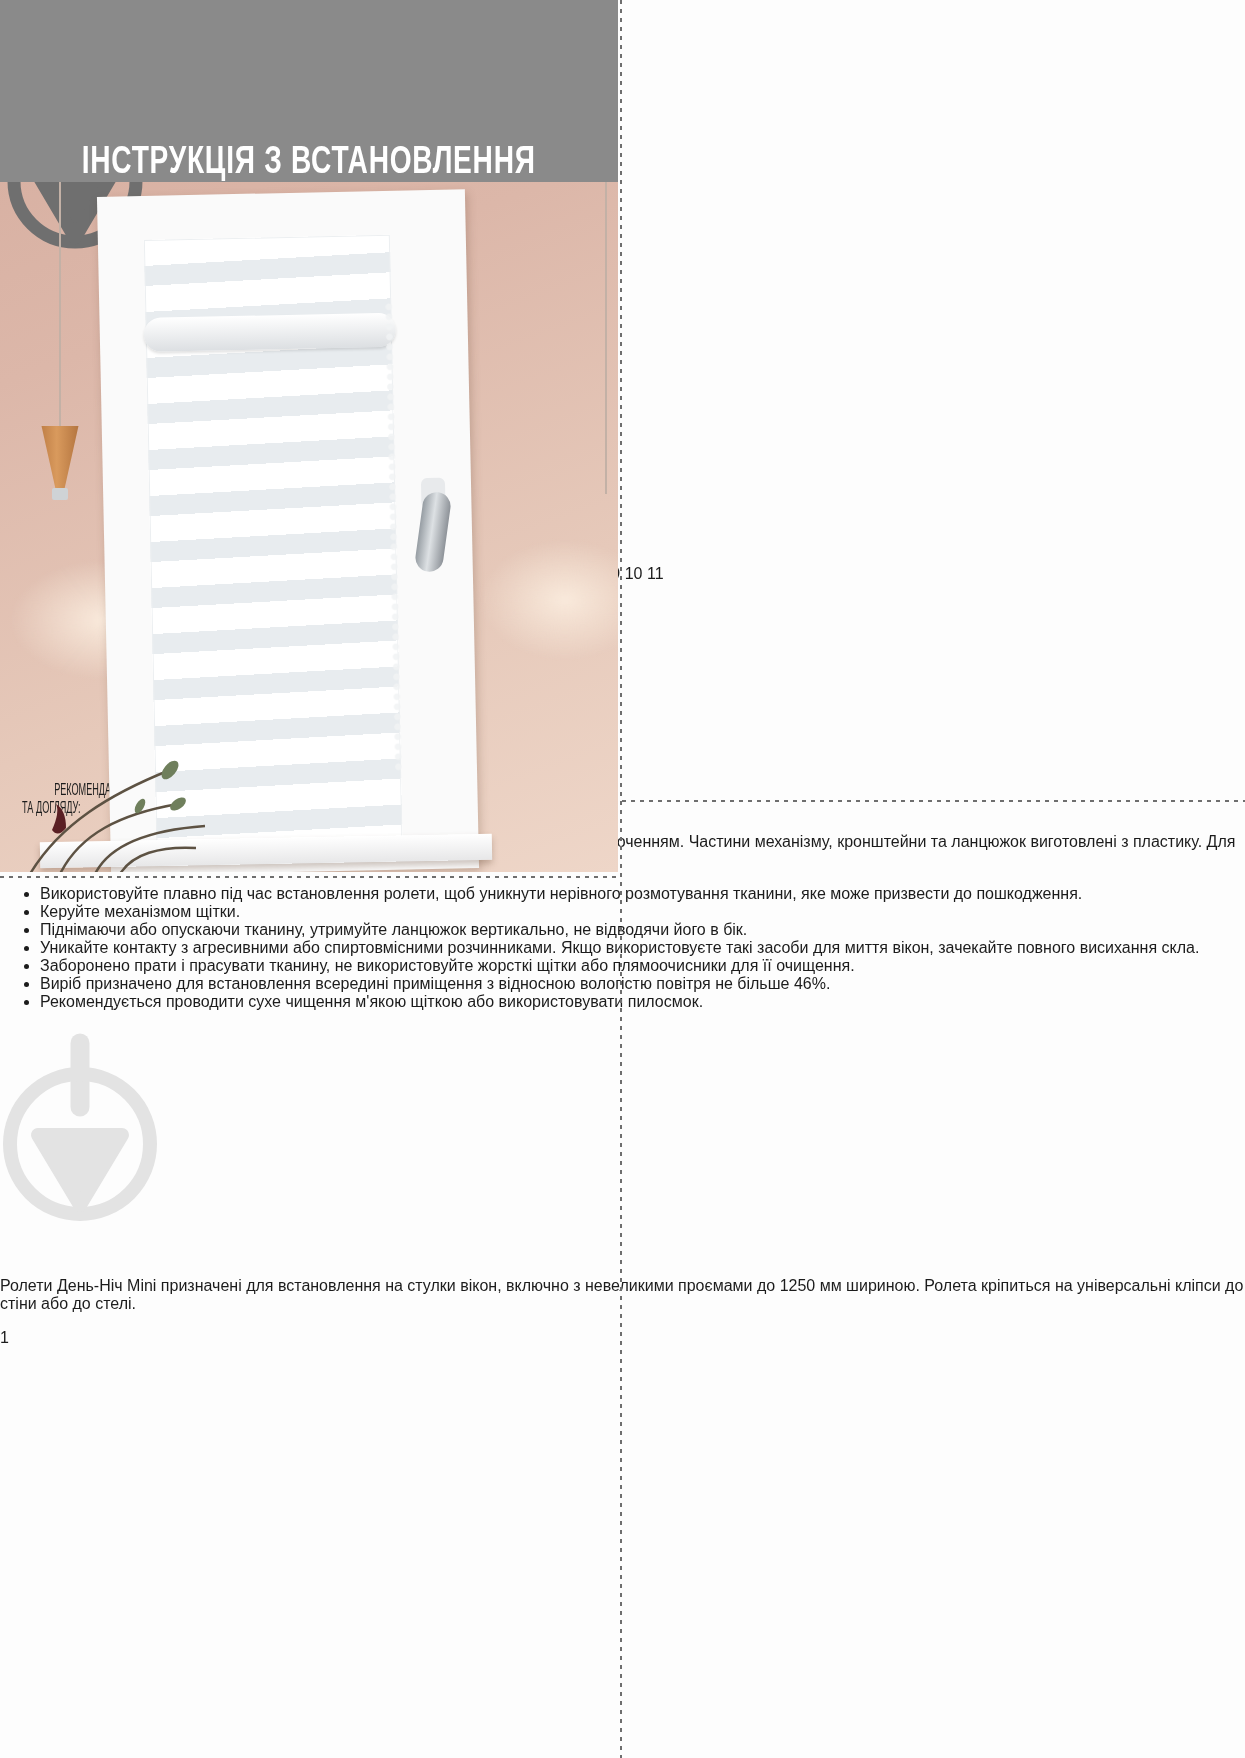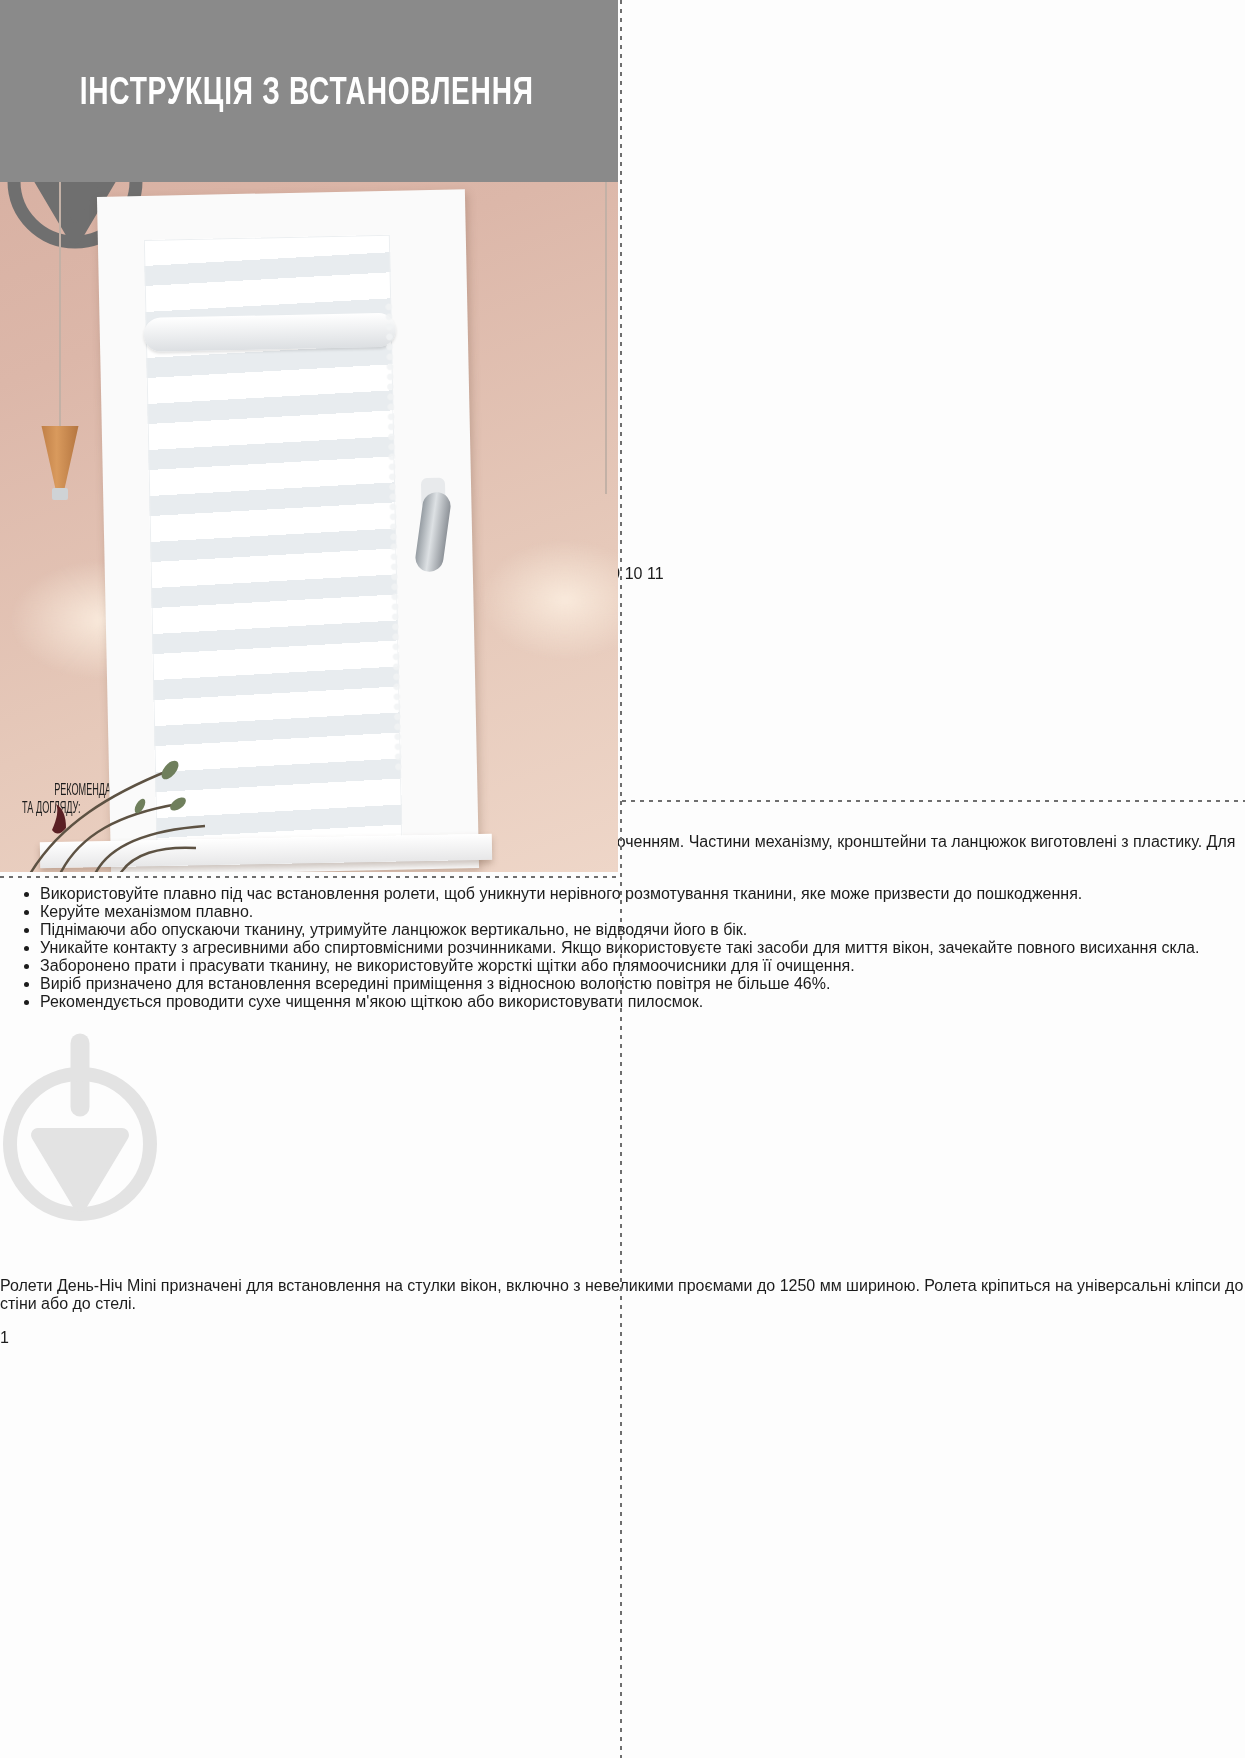--- a/index.html
+++ b/index.html
@@ -13,21 +13,21 @@
   .dash-h-left{position:absolute;left:0;top:876px;width:620px;height:2px;
           background-image:repeating-linear-gradient(to right,#6e6e6e 0 4px,transparent 4px 9px);}
   .dash-h-right{position:absolute;left:622px;top:800px;width:623px;height:2px;
           background-image:repeating-linear-gradient(to right,#6e6e6e 0 4px,transparent 4px 9px);}
 
   
   .photo{position:absolute;left:0;top:0;width:618px;height:872px;overflow:hidden;
          background:linear-gradient(160deg,#d5ac9e 0%,#dcb7a9 35%,#e6c9ba 70%,#eed6c8 100%);}
   .wall-glow{position:absolute;border-radius:50%;filter:blur(2px);}
   .gray-band{position:absolute;left:0;top:0;width:100%;height:182px;background:#8a8a8a;z-index:5;
-             display:flex;flex-direction:column;justify-content:center;align-items:flex-start;}
+             display:flex;flex-direction:row;justify-content:center;align-items:flex-end;}
   .gb-line{color:#fff;font-weight:700;font-size:38px;line-height:1.16;letter-spacing:1px;}
   .window{position:absolute;left:104px;top:193px;width:368px;height:679px;background:#fafafa;
           transform:rotate(-1.2deg);box-shadow:2px 4px 10px rgba(90,60,40,.25);z-index:1;}
   .blind-area{position:absolute;left:46px;top:44px;width:246px;bottom:14px;
           background:repeating-linear-gradient(178deg,#ffffff 0 26px,#e8ecef 26px 46px);
           box-shadow:inset 0 0 0 1px #eceff1;}
   .tube{position:absolute;left:44px;width:252px;top:122px;height:34px;border-radius:17px;
           background:linear-gradient(#ffffff,#dcdfe2);box-shadow:0 2px 3px rgba(0,0,0,.12);}
   .chain-ph{position:absolute;left:286px;top:112px;width:7px;height:470px;
           background-image:radial-gradient(circle at 3.5px 4px,#f1f3f4 2.8px,rgba(255,255,255,0) 3.8px);
@@ -309,21 +309,21 @@
 
   
   <div class="rcol">
     <div class="rec-title">
       <div><span class="cond" style="--sx:.57">РЕКОМЕНДАЦІЇ З ЕКСПЛУАТАЦІЇ</span></div>
       <div><span class="cond" style="--sx:.57">ТА ДОГЛЯДУ:</span></div>
     </div>
     <p class="bodytext intro">В ролетах День-Ніч Mini використовується поліестерова тканина з акриловим просоченням. Частини механізму, кронштейни та ланцюжок виготовлені з пластику. Для довготривалої експлуатації рекомендуємо:</p>
     <ul class="bullets">
       <li>Використовуйте плавно під час встановлення ролети, щоб уникнути нерівного розмотування тканини, яке може призвести до пошкодження.</li>
-      <li>Керуйте механізмом плавно.</li>
+      <li>Керуйте механізмом щітки.</li>
       <li>Піднімаючи або опускаючи тканину, утримуйте ланцюжок вертикально, не відводячи його в бік.</li>
       <li>Уникайте контакту з агресивними або спиртовмісними розчинниками. Якщо використовуєте такі засоби для миття вікон, зачекайте повного висихання скла.</li>
       <li>Заборонено прати і прасувати тканину, не використовуйте жорсткі щітки або плямоочисники для її очищення.</li>
       <li>Виріб призначено для встановлення всередині приміщення з відносною вологістю повітря не більше 46%.</li>
       <li>Рекомендується проводити сухе чищення м'якою щіткою або використовувати пилосмок.</li>
     </ul>
   </div>
 
   
   <svg class="light-mark" width="160" height="230" viewBox="0 0 160 230">

